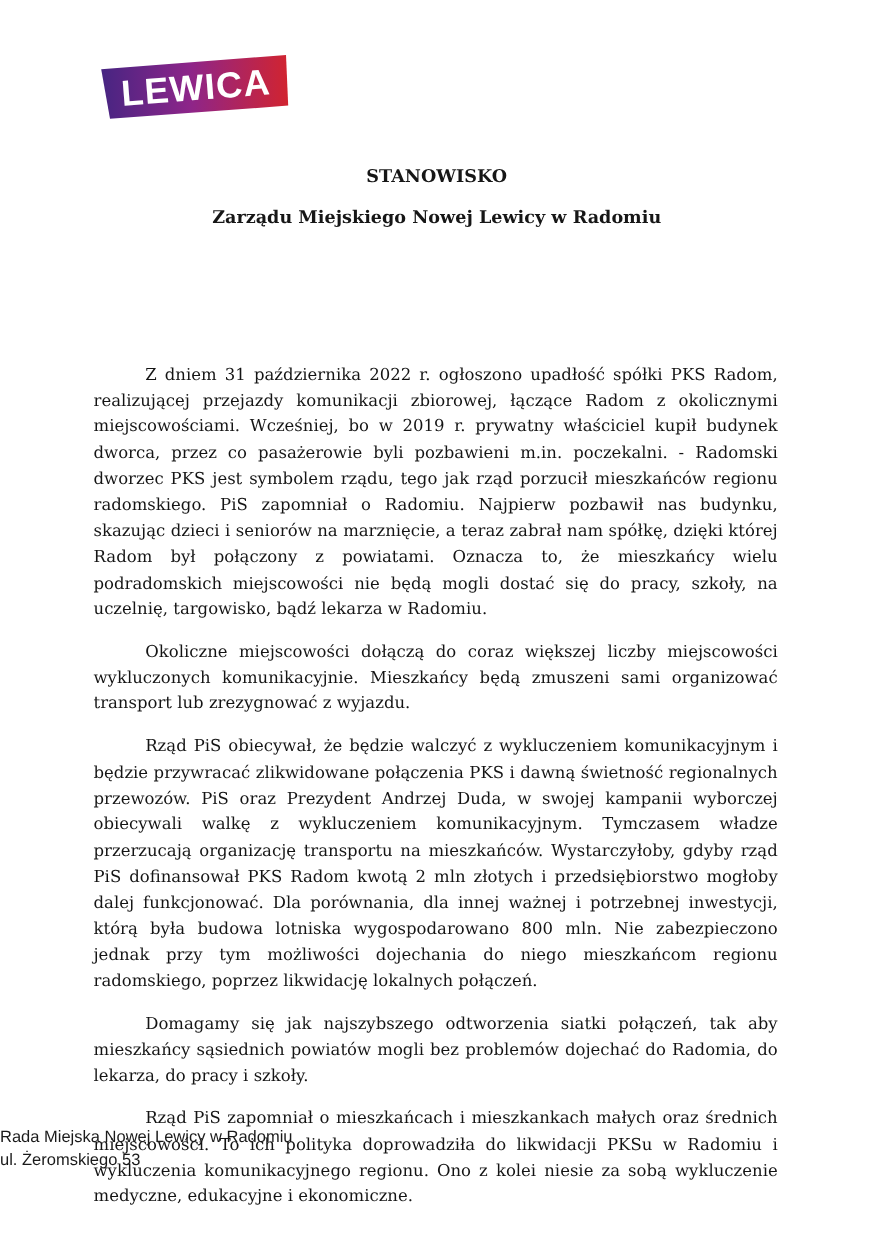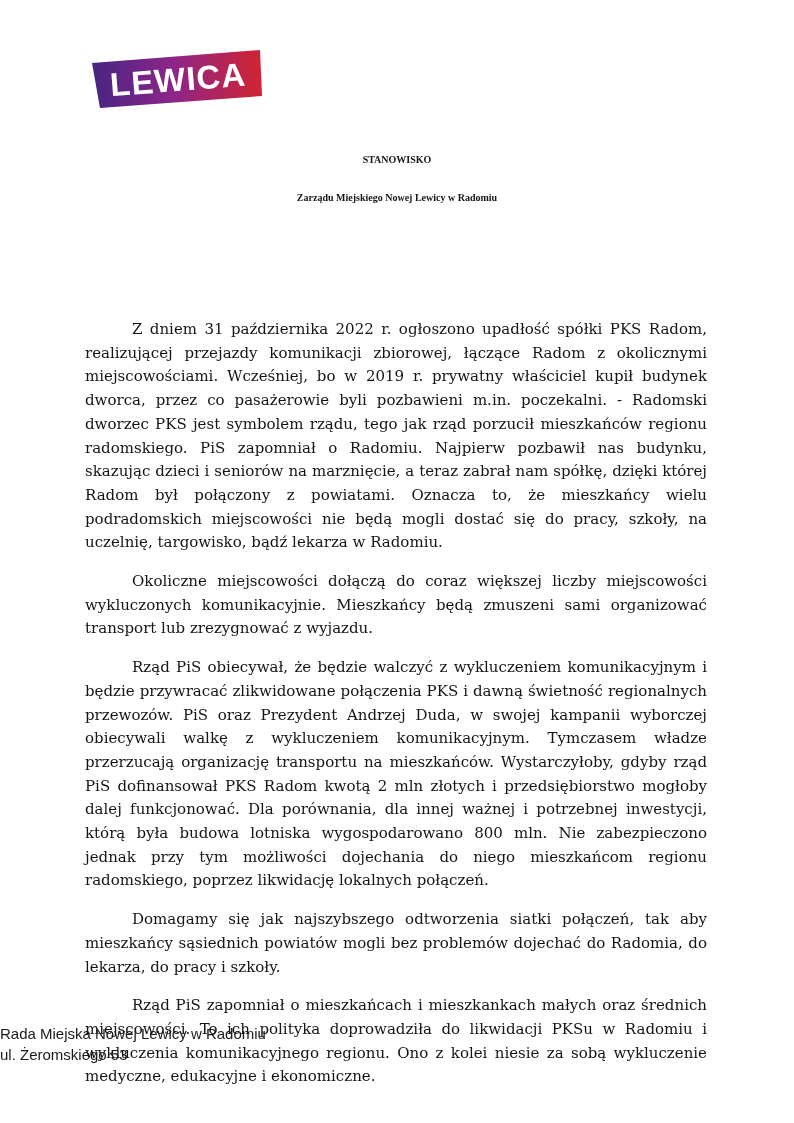--- a/index.html
+++ b/index.html
@@ -35,29 +35,28 @@
   .titles {
     position: absolute;
     top: 151px;
     left: 0;
     right: 0;
     text-align: center;
   }
   .title-line {
     height: 38px;
     line-height: 17px;
-    font-size: 10px;
+    font-size: 16px;
     font-weight: bold;
     color: #161616;
-    font-family: Liberation Serif, serif;
   }
   
   .bodytext {
     position: absolute;
-    top: 318px;
+    top: 329px;
     left: 85px;
     width: 622px;
   }
   .bodytext p {
     margin: 0 0 15px 0;
     font-size: 15px;
     line-height: 23.7px;
     text-align: justify;
     text-indent: 47px;
     color: #141414;

